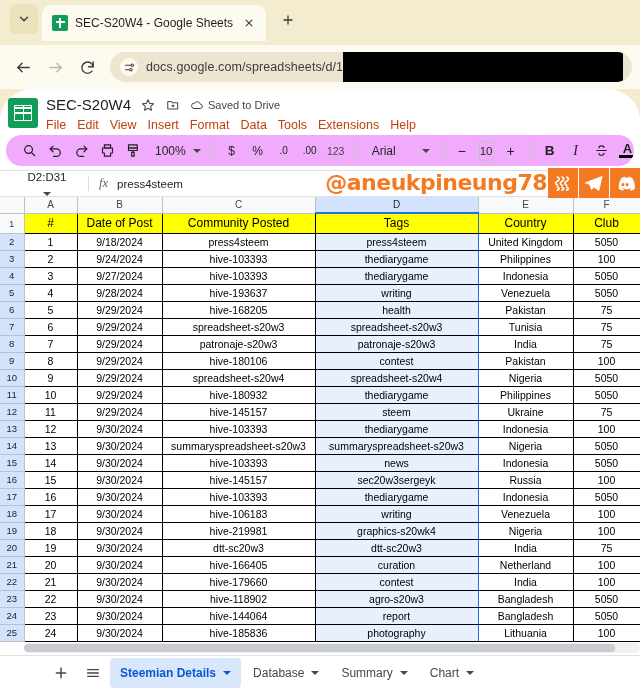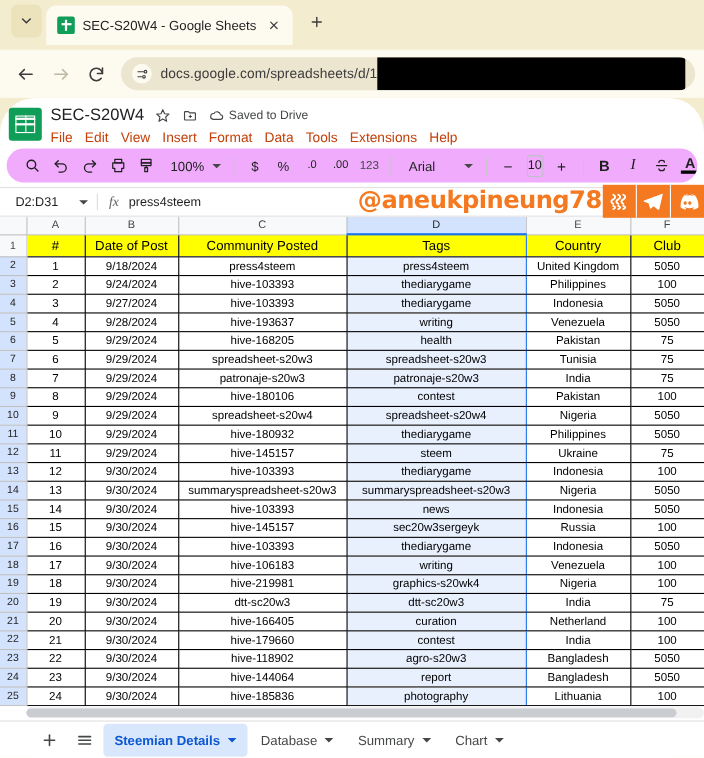--- a/index.html
+++ b/index.html
@@ -80,21 +80,21 @@
   .tb-sep { width:1px; height:18px; background:#c4c7c5; margin: 0 6px; flex:0 0 1px; }
   .tb-zoom { display:flex; align-items:center; gap:3px; padding:0 5px; cursor:pointer; }
   .tb-font { display:flex; align-items:center; gap:22px; padding:0 6px; cursor:pointer; }
   .caret { width:0;height:0;border-left:4px solid transparent;border-right:4px solid transparent;border-top:4px solid #444746; }
   .fontsize-box { width:34px; height:20px; border:1px solid #bdc1c6; border-radius:3px; display:flex; align-items:center; justify-content:center; font-size:11.5px; color:#1f1f1f; margin:0 4px; cursor:text; }
   .tb-b { font-weight:bold; font-size:13.5px; }
   .tb-i { font-style:italic; font-family:"Liberation Serif",serif; font-size:14px; }
   .tb-a { font-size:13px; font-weight:600; border-bottom:3px solid #000; line-height:12px; padding-bottom:0px; }
 
   .formula-row { height: 27px; display:flex; align-items:center; border-top:1px solid #e0e0e0; border-bottom:1px solid #e0e0e0; position:relative; background:#fff; }
-  .namebox { width: 88px; height:100%; display:flex; align-items:center; justify-content:space-between; padding:0 8px 0 14px; cursor:pointer; }
+  .namebox { width: 88px; height:100%; display:flex; align-items:center; justify-content:space-between; padding:0 8px 0 14px; cursor:pointer;flex-direction:column; }
   .namebox-txt { font-size:11.5px; color:#1f1f1f; }
   .fx-sep { width:1px; height:15px; background:#dadce0; }
   .fx { font-family:"Liberation Serif", serif; font-style:italic; font-size:12.5px; color:#5f6368; padding: 0 9px 0 10px; }
   .formula-val { font-size:11.5px; color:#1f1f1f; }
   .watermark { position:absolute; right:0; top:-4px; height:31px; display:flex; align-items:center; }
   .wm-text { font-family:"DejaVu Sans", sans-serif; font-weight:bold; font-size:22px; color:#f47920; letter-spacing:-0.5px; line-height:1;margin-left:24px; }
   .wm-ic { width:30px; height:30px; background:#f47920; display:flex; align-items:center; justify-content:center; margin-left:1px; cursor:pointer; }
   .wm-ic svg { width:22px; height:22px; }
 
   
@@ -122,21 +122,21 @@
   td.cell.selcol { background:#e8f0fe; border-left:1px solid #1a73e8; border-right:1px solid #1a73e8; }
   td.cell.selcol.hdr { background:#ffff00; }
   tr.rowline td.cell { border-top:none; }
 
   
   .hscroll { height:12px; background:#fff; display:flex; align-items:center; padding-left:24px; }
   .hscroll-track { flex:1; height:10px; background:#f1f1f1; border-radius:5px; position:relative; cursor:pointer; }
   .hscroll-thumb { position:absolute; left:0; top:1px; width:96%; height:8px; background:#c9ccd1; border-radius:4px; }
 
   
-  .sheetbar { height:34px; background:#fff; border-top:1px solid #e0e0e0; display:flex; align-items:center; padding-left:30px; gap:2px; }
+  .sheetbar { height:34px; background:#fff; border-top:1px solid #e0e0e0; display:flex; align-items:center; padding-left:46px; gap:2px; }
   .sb-btn { width:30px; height:30px; display:flex; align-items:center; justify-content:center; border-radius:50%; cursor:pointer; color:#444746; }
   .sb-btn svg { width:16px; height:16px; }
   .sheet-tab { height:30px; display:flex; align-items:center; gap:7px; padding:0 10px; border-radius:4px; cursor:pointer; font-size:12px; color:#444746; white-space:nowrap; }
   .sheet-tab.active { background:#d9e7fd; color:#0b57d0; font-weight:bold; }
   .sheet-tab .caret { border-top-color:#444746; }
   .sheet-tab.active .caret { border-top-color:#0b57d0; }
 </style>
 </head>
 <body>
 

